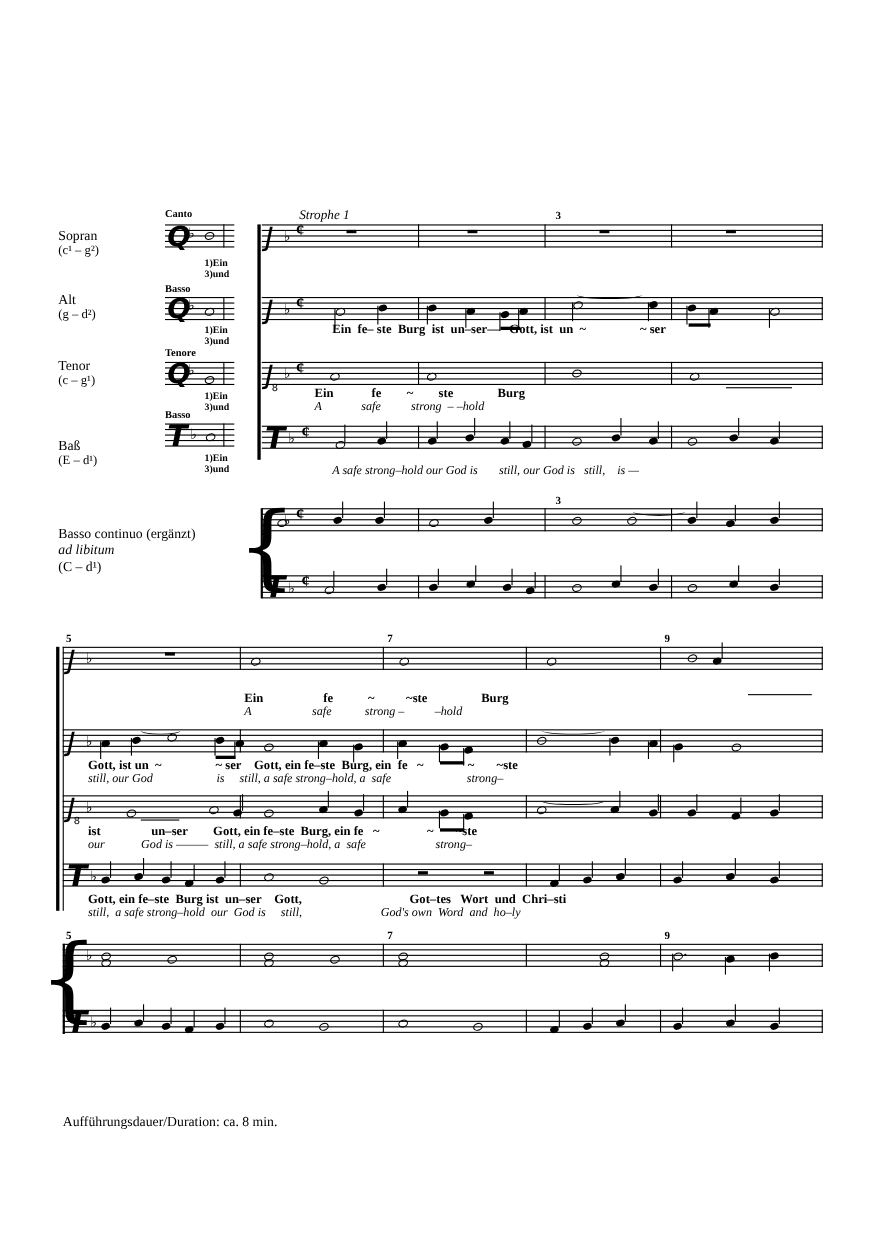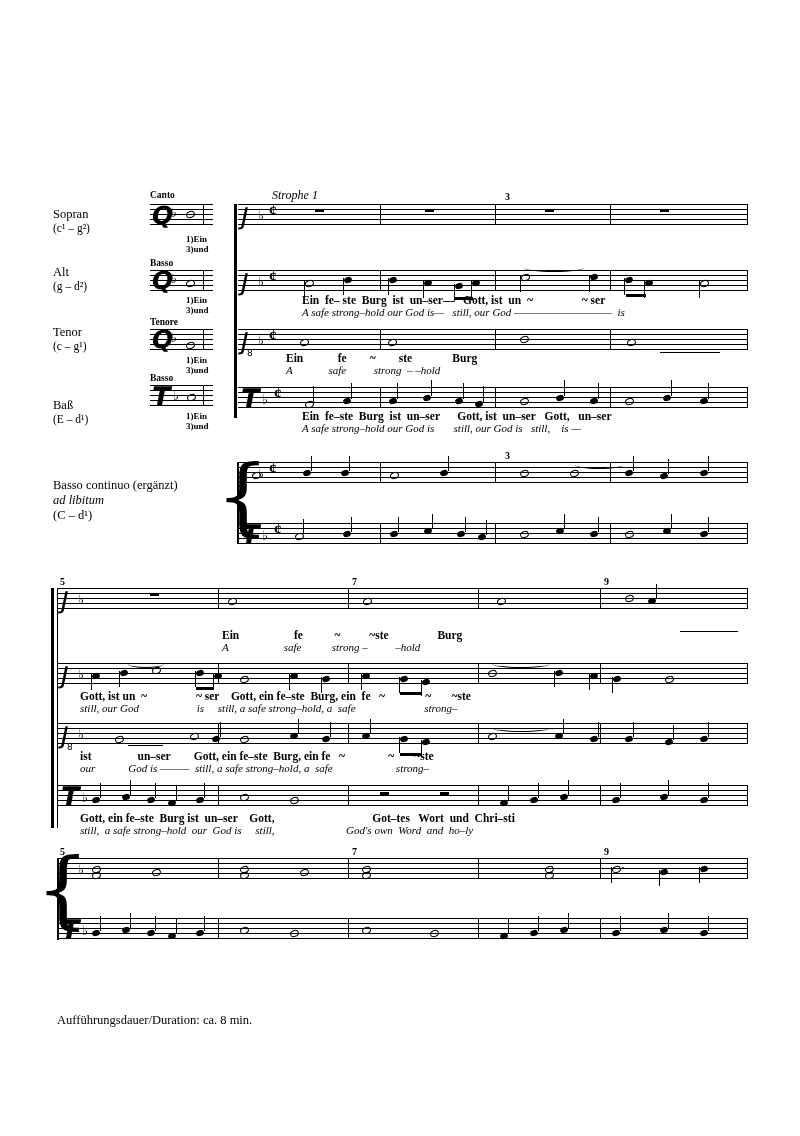--- a/index.html
+++ b/index.html
@@ -366,23 +366,20 @@
   <div class="nhead" style="left:625px; top:277px;"></div>
   <div class="stem" style="left:624px; top:278px; height:17px;"></div>
   <div class="nhead" style="left:645px; top:280px;"></div>
   <div class="stem" style="left:644px; top:281px; height:17px;"></div>
   <div class="beam" style="left:626px; top:294px; width:20px;"></div>
   <div class="nhead open" style="left:700px; top:280px;"></div>
   <div class="stem" style="left:699px; top:281px; height:17px;"></div>
 
   <div class="lyric-de" style="left:302px; top:294px;">
     Ein&nbsp; fe–&nbsp;ste&nbsp; Burg&nbsp; ist&nbsp; un–ser—&nbsp;&nbsp; Gott, ist&nbsp; un&nbsp; ~&nbsp;&nbsp;&nbsp;&nbsp;&nbsp;&nbsp;&nbsp;&nbsp;&nbsp;&nbsp;&nbsp;&nbsp;&nbsp;&nbsp;&nbsp;&nbsp; ~ ser
-  </div>
-  <div class="lyric-en" style="left:302px; top:306px;">
-    A safe strong–hold our God is—&nbsp;&nbsp; still, our God ——————————&nbsp; is
   </div>
 
   <div class="staff" style="left:238px; top:329px; width:510px;">
     <div class="ln"></div>
       <div class="ln"></div>
       <div class="ln"></div>
       <div class="ln"></div>
       <div class="ln"></div>
   </div>
   <div class="g clefG" style="left:240px; top:323px;">𝚥</div>
@@ -436,23 +433,20 @@
   <div class="nhead" style="left:556px; top:395px;"></div>
   <div class="stem" style="left:564px; top:380px; height:16px;"></div>
   <div class="nhead" style="left:590px; top:398px;"></div>
   <div class="stem" style="left:598px; top:383px; height:16px;"></div>
   <div class="nhead open" style="left:625px; top:398px;"></div>
   <div class="nhead" style="left:663px; top:395px;"></div>
   <div class="stem" style="left:671px; top:380px; height:16px;"></div>
   <div class="nhead" style="left:700px; top:398px;"></div>
   <div class="stem" style="left:708px; top:383px; height:16px;"></div>
 
-  <div class="lyric-de" style="left:302px; top:410px;">
-    Ein&nbsp; fe–ste&nbsp; Burg&nbsp; ist&nbsp; un–ser&nbsp;&nbsp;&nbsp;&nbsp;&nbsp; Gott, ist&nbsp; un–ser&nbsp;&nbsp; Gott,&nbsp;&nbsp; un–ser
-  </div>
   <div class="lyric-en" style="left:302px; top:422px;">
     A safe strong–hold our God is&nbsp;&nbsp;&nbsp;&nbsp;&nbsp;&nbsp; still, our God is&nbsp;&nbsp; still,&nbsp;&nbsp;&nbsp; is&nbsp;—
   </div>
 
   <div class="bc-label" style="left:53px; top:478px;">
     <div>Basso continuo (ergänzt)</div>
     <div><i>ad libitum</i></div>
     <div>(C – d¹)</div>
   </div>
 

